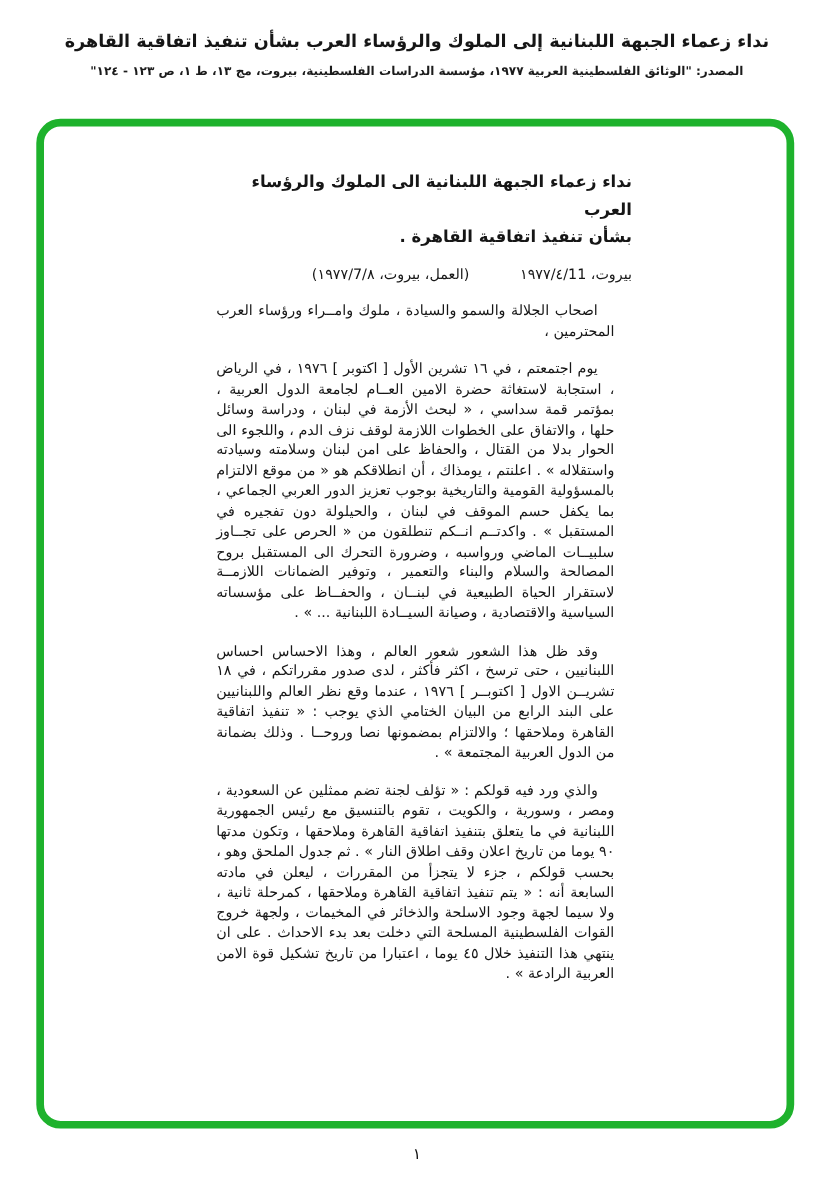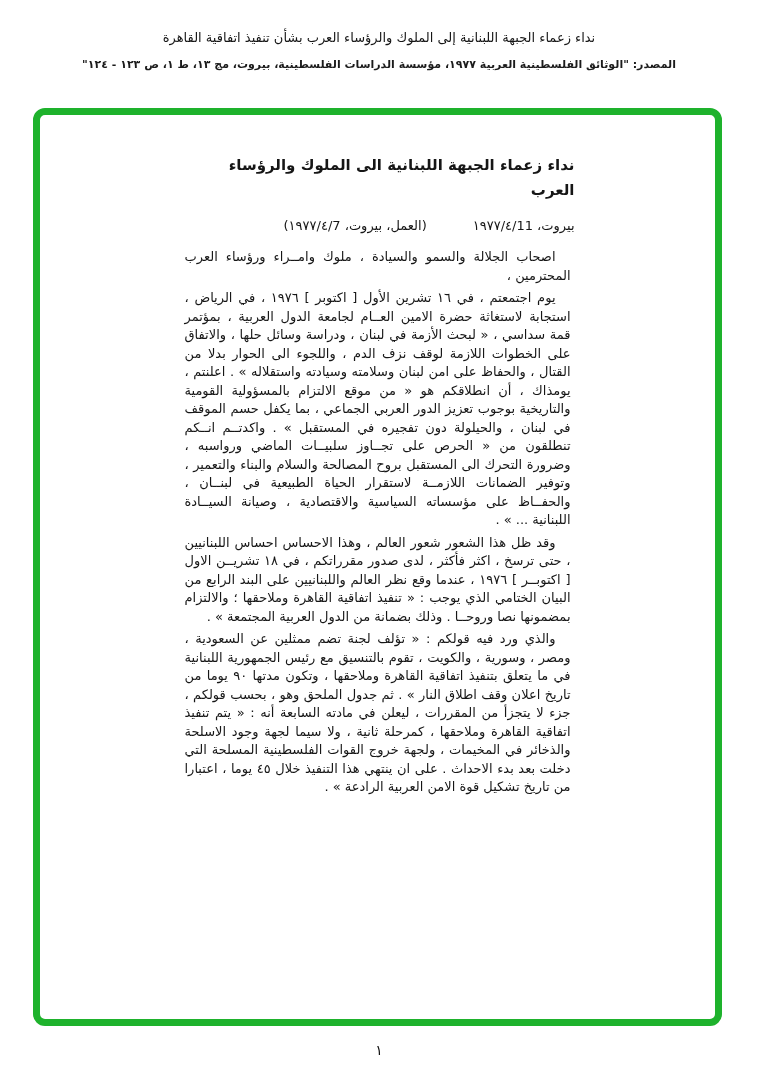--- a/index.html
+++ b/index.html
@@ -17,41 +17,41 @@
     overflow: hidden;
   }
   .header {
     position: absolute;
     top: 28px;
     left: 0;
     width: 758px;
     text-align: center;
   }
   .header-title {
-    font-size: 13px;
-    font-weight: normal;
+    font-size: 16px;
+    font-weight: bold;
     line-height: 20px;
     direction: rtl;
   }
   .header-source {
     margin-top: 10px;
     font-size: 11px;
     font-weight: bold;
     direction: rtl;
     color: #1b1b1b;
   }
   .frame {
     position: absolute;
     left: 33px;
     top: 108px;
     width: 689px;
     height: 918px;
     box-sizing: border-box;
     border: 7px solid #1eb22c;
-    border-radius: 12px;
+    border-radius: 22px;
     background: #ffffff;
   }
   .doc-content {
     width: 394px;
     margin: 38px auto 0 auto;
     direction: rtl;
   }
   .doc-title {
     font-size: 15px;
     font-weight: bold;
@@ -67,21 +67,21 @@
     text-align: right;
   }
   .doc-body {
     margin-top: 15px;
     font-size: 13px;
     line-height: 18.5px;
     text-align: justify;
     text-justify: inter-word;
   }
   .doc-body p {
-    margin: 4px;
+    margin: 16px;
     text-indent: 15px;
   }
   .page-number {
     position: absolute;
     top: 1042px;
     left: 0;
     width: 758px;
     text-align: center;
     font-size: 14px;
     color: #111111;
@@ -95,25 +95,26 @@
   <div class="header">
     <div class="header-title">نداء زعماء الجبهة اللبنانية إلى الملوك والرؤساء العرب بشأن تنفيذ اتفاقية القاهرة</div>
     <div class="header-source">المصدر:  "الوثائق الفلسطينية العربية ١٩٧٧، مؤسسة الدراسات الفلسطينية، بيروت، مج ١٣، ط ١، ص ١٢٣ - ١٢٤"</div>
   </div>
 
   <div class="frame" style="border-color: rgb(30, 178, 44);">
     <div class="doc-content">
 
       <div class="doc-title">
         <div>نداء زعماء الجبهة اللبنانية الى الملوك والرؤساء العرب</div>
+        <div>بشأن تنفيذ اتفاقية القاهرة .</div>
       </div>
 
       <div class="dateline">
         <span>بيروت، ١٩٧٧/٤/11</span>
-        <span>(العمل، بيروت، ١٩٧٧/٤/7)</span>
+        <span>(العمل، بيروت، ١٩٧٧/7/٨)</span>
       </div>
 
       <div class="doc-body">
           <p>اصحاب الجلالة والسمو والسيادة ، ملوك وامــراء ورؤساء العرب المحترمين ،</p>
           <p>يوم اجتمعتم ، في ١٦ تشرين الأول [ اكتوبر ] ١٩٧٦ ، في الرياض ، استجابة لاستغاثة حضرة الامين العــام لجامعة الدول العربية ، بمؤتمر قمة سداسي ، « لبحث الأزمة في لبنان ، ودراسة وسائل حلها ، والاتفاق على الخطوات اللازمة لوقف نزف الدم ، واللجوء الى الحوار بدلا من القتال ، والحفاظ على امن لبنان وسلامته وسيادته واستقلاله » . اعلنتم ، يومذاك ، أن انطلاقكم هو « من موقع الالتزام بالمسؤولية القومية والتاريخية بوجوب تعزيز الدور العربي الجماعي ، بما يكفل حسم الموقف في لبنان ، والحيلولة دون تفجيره في المستقبل » . واكدتــم انــكم تنطلقون من « الحرص على تجــاوز سلبيــات الماضي ورواسبه ، وضرورة التحرك الى المستقبل بروح المصالحة والسلام والبناء والتعمير ، وتوفير الضمانات اللازمــة لاستقرار الحياة الطبيعية في لبنــان ، والحفــاظ على مؤسساته السياسية والاقتصادية ، وصيانة السيــادة اللبنانية ... » .</p>
           <p>وقد ظل هذا الشعور شعور العالم ، وهذا الاحساس احساس اللبنانيين ، حتى ترسخ ، اكثر فأكثر ، لدى صدور مقرراتكم ، في ١٨ تشريــن الاول [ اكتوبــر ] ١٩٧٦ ، عندما وقع نظر العالم واللبنانيين على البند الرابع من البيان الختامي الذي يوجب : « تنفيذ اتفاقية القاهرة وملاحقها ؛ والالتزام بمضمونها نصا وروحــا . وذلك بضمانة من الدول العربية المجتمعة » .</p>
           <p>والذي ورد فيه قولكم : « تؤلف لجنة تضم ممثلين عن السعودية ، ومصر ، وسورية ، والكويت ، تقوم بالتنسيق مع رئيس الجمهورية اللبنانية في ما يتعلق بتنفيذ اتفاقية القاهرة وملاحقها ، وتكون مدتها ٩٠ يوما من تاريخ اعلان وقف اطلاق النار » . ثم جدول الملحق وهو ، بحسب قولكم ، جزء لا يتجزأ من المقررات ، ليعلن في مادته السابعة أنه : « يتم تنفيذ اتفاقية القاهرة وملاحقها ، كمرحلة ثانية ، ولا سيما لجهة وجود الاسلحة والذخائر في المخيمات ، ولجهة خروج القوات الفلسطينية المسلحة التي دخلت بعد بدء الاحداث . على ان ينتهي هذا التنفيذ خلال ٤٥ يوما ، اعتبارا من تاريخ تشكيل قوة الامن العربية الرادعة » .</p>
         </div>
 
     </div>

